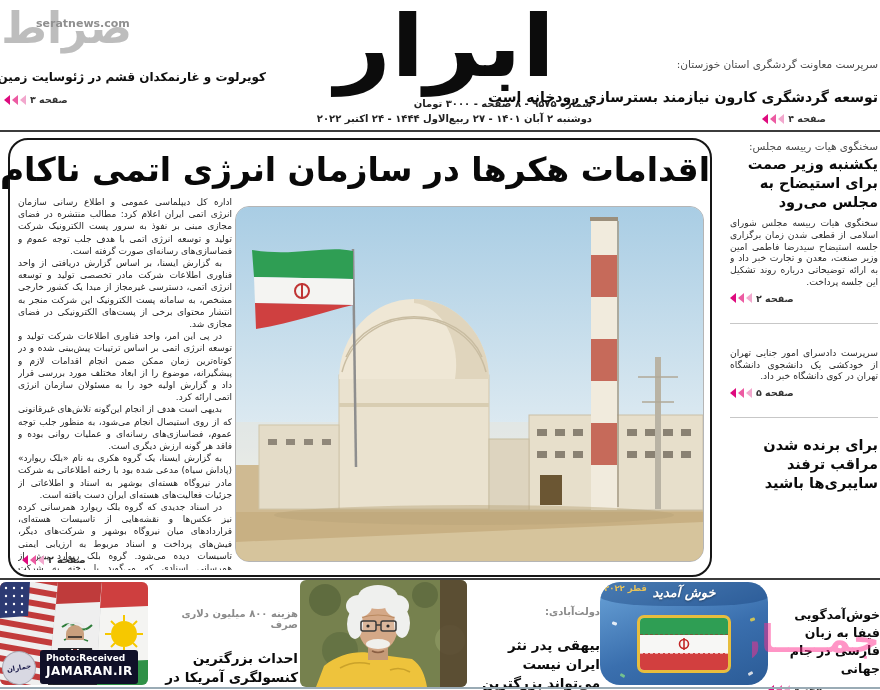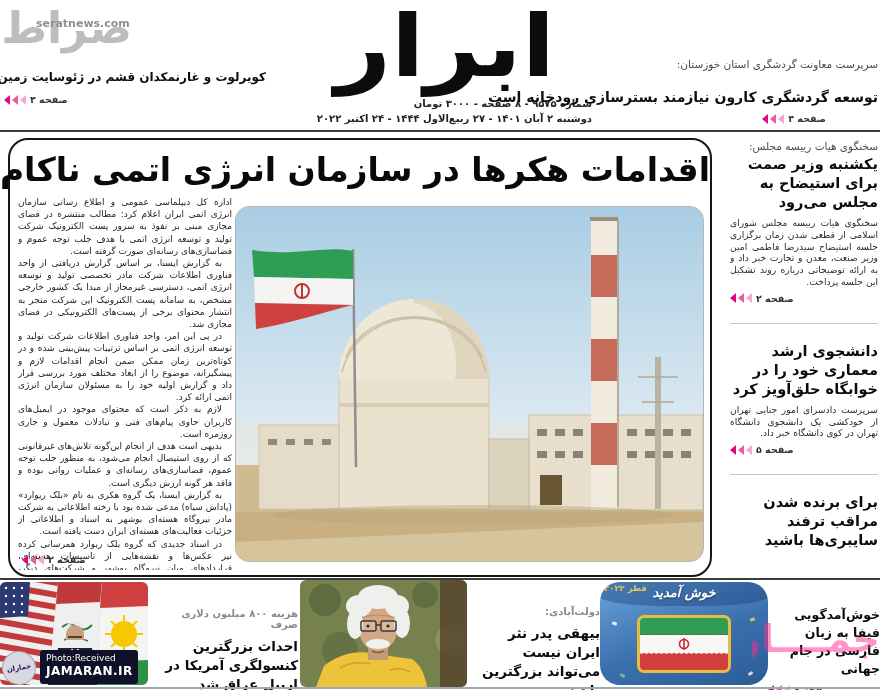--- a/index.html
+++ b/index.html
@@ -41,39 +41,39 @@
 
   
   .rcol { display:flex; flex-direction:column;gap:12px; }
   .rc-kicker { font-size:10.5px; color:#4a4a4a; margin-bottom:3px; text-align:right; }
   .rc-headline { font-size:14.5px; line-height:19px; font-weight:bold; color:#0b0b0b; text-align:right; }
   .rc-body { margin-top:5px; font-size:9.2px; line-height:11.8px; text-align:justify; color:#2a2a2a; }
   .rc-marker { margin-top:5px; }
   .rc-sep { border-top:1px solid #c7c7c7; margin:7px 0 6px 0; }
 
   
-  .bt-kicker { font-size:10px; color:#8b8b8b; font-weight:bold; margin-bottom:7px; text-align:right; }
+  .bt-kicker { font-size:10px; color:#8b8b8b; font-weight:bold; margin-bottom:19px; text-align:right; }
   .bt-headline { font-size:13.5px; line-height:19px; font-weight:bold; color:#0b0b0b; text-align:right; }
   .bt-headline.small { font-size:12.5px; line-height:18px; }
   .photo { border-radius:6px; overflow:hidden; }
 
   
   .ad { border-radius:20px; overflow:hidden; background:linear-gradient(160deg,#6aa3d8 0%,#3a6fae 55%,#2b5b96 100%); }
   .ad-wave { position:absolute; top:0; left:0; right:0; height:24px; background:rgba(18,58,116,.38); border-radius:0 0 40% 40%; }
   .ad-welcome { position:absolute; top:3px; left:0; right:0; text-align:center; color:#ffffff; font-weight:bold; font-style:italic; font-size:13px; text-shadow:0 1px 2px rgba(0,0,0,.4); }
   .ad-qatar { position:absolute; top:1px; left:4px; color:#e6c25a; font-size:8.5px; font-weight:bold; direction:rtl; }
   .ad-flag { position:absolute; left:37px; top:33px; width:94px; height:58px; border:3px solid #e7bd3d; border-radius:7px; background:#fff; overflow:hidden; }
   .ad-flag .g { height:17px; background:#2f9e54; border-bottom:1px dashed rgba(170,40,40,.55); }
   .ad-flag .w { height:18px; background:#f7f7f5; display:flex; align-items:center; justify-content:center; }
   .ad-flag .r { height:17px; background:#d23f3f; border-top:1px dashed rgba(255,255,255,.6); }
   .confetti { position:absolute; width:5px; height:3px; opacity:.85; border-radius:1px; }
 
   
   .jam-credit { background:#101028; border-radius:3px; color:#fff; padding:3px 6px; direction:ltr; text-align:left; }
-  .jam-credit .l1 { font-size:9px; line-height:11px; font-weight:normal; }
+  .jam-credit .l1 { font-size:9px; line-height:11px; font-weight:bold; }
   .jam-credit .l2 { font-size:12px; line-height:14px; font-weight:bold; letter-spacing:.5px; }
   .jam-logo { width:34px; height:34px; border-radius:50%; background:#d8d8e2; border:1px solid #a9a9b4; display:flex; align-items:center; justify-content:center; font-size:7px; font-weight:bold; color:#1b1b4b; transform:rotate(-10deg); }
   .pink-wm { color:#ff2e8f; opacity:.5; font-size:38px; font-weight:bold; line-height:42px; white-space:nowrap; overflow:hidden; }
 </style>
 </head>
 <body>
 
 <div id="page">
 
   <div class="abs" style="left:2px; top:0; width:130px; height:62px;">
@@ -116,21 +116,20 @@
 
   <div class="abs rule" style="left:0; top:130px; width:880px; height:2px;"></div>
 
   <div class="abs main-box" style="left:8px; top:138px; width:704px; height:439px;">
     <div class="main-headline">اقدامات هکرها در سازمان انرژی اتمی ناکام ماند</div>
 
     <div class="abs main-text" style="left:8px; top:56px; width:214px; height:374px;">
       <p class="lead">اداره کل دیپلماسی عمومی و اطلاع رسانی سازمان انرژی اتمی ایران اعلام کرد: مطالب منتشره در فضای مجازی مبنی بر نفوذ به سرور پست الکترونیک شرکت تولید و توسعه انرژی اتمی با هدف جلب توجه عموم و فضاسازی‌های رسانه‌ای صورت گرفته است.</p>
       <p>به گزارش ایسنا، بر اساس گزارش دریافتی از واحد فناوری اطلاعات شرکت مادر تخصصی تولید و توسعه انرژی اتمی، دسترسی غیرمجاز از مبدا یک کشور خارجی مشخص، به سامانه پست الکترونیک این شرکت منجر به انتشار محتوای برخی از پست‌های الکترونیکی در فضای مجازی شد.</p>
       <p>در پی این امر، واحد فناوری اطلاعات شرکت تولید و توسعه انرژی اتمی بر اساس ترتیبات پیش‌بینی شده و در کوتاه‌ترین زمان ممکن ضمن انجام اقدامات لازم و پیشگیرانه، موضوع را از ابعاد مختلف مورد بررسی قرار داد و گزارش اولیه خود را به مسئولان سازمان انرژی اتمی ارائه کرد.</p>
-      <p>لازم به ذکر است که محتوای موجود در ایمیل‌های کاربران حاوی پیام‌های فنی و تبادلات معمول و جاری روزمره است.</p>
       <p>بدیهی است هدف از انجام این‌گونه تلاش‌های غیرقانونی که از روی استیصال انجام می‌شود، به منظور جلب توجه عموم، فضاسازی‌های رسانه‌ای و عملیات روانی بوده و فاقد هر گونه ارزش دیگری است.</p>
       <p>به گزارش ایسنا، یک گروه هکری به نام «بلک ریوارد» (پاداش سیاه) مدعی شده بود با رخنه اطلاعاتی به شرکت مادر نیروگاه هسته‌ای بوشهر به اسناد و اطلاعاتی از جزئیات فعالیت‌های هسته‌ای ایران دست یافته است.</p>
       <p>در اسناد جدیدی که گروه بلک ریوارد همرسانی کرده نیز عکس‌ها و نقشه‌هایی از تاسیسات هسته‌ای، قراردادهای میان نیروگاه بوشهر و شرکت‌های دیگر، فیش‌های پرداخت و اسناد مربوط به ارزیابی ایمنی تاسیسات دیده می‌شود. گروه بلک ریوارد پیش از همرسانی اسنادی که می‌گوید با رخنه به شرکت مادرتخصصی تولید و توسعه انرژی اتمی ایران به دست آورده، پیامی در شبکه‌های اجتماعی همرسانی کرد و خواهان آزادی زندانیان سیاسی شد.</p>
     </div>
 
     <div class="abs photo-frame" style="left:225px; top:66px; width:469px; height:356px;">
       <svg width="469" height="356" viewBox="0 0 469 356">
         <defs>
           <linearGradient id="sky" x1="0" y1="0" x2="0" y2="1">
             <stop offset="0" stop-color="#a9cde4"></stop>
@@ -229,21 +228,20 @@
             <i class="c1"></i>
             <i class="c2"></i>
             <i class="c3"></i>
           </span>
       </div>
     </div>
 
     <div class="rc-sep"></div>
 
     <div>
-      <div class="rc-headline">دانشجوی ارشد معماری خود را در خوابگاه حلق‌آویز کرد</div>
       <div class="rc-body">سرپرست دادسرای امور جنایی تهران از خودکشی یک دانشجوی دانشگاه تهران در کوی دانشگاه خبر داد.</div>
       <div class="marker at-left rc-marker">
         <span class="mk-label">صفحه ۵</span>
         <span class="mk-chevs">
             <i class="c1"></i>
             <i class="c2"></i>
             <i class="c3"></i>
           </span>
       </div>
     </div>

